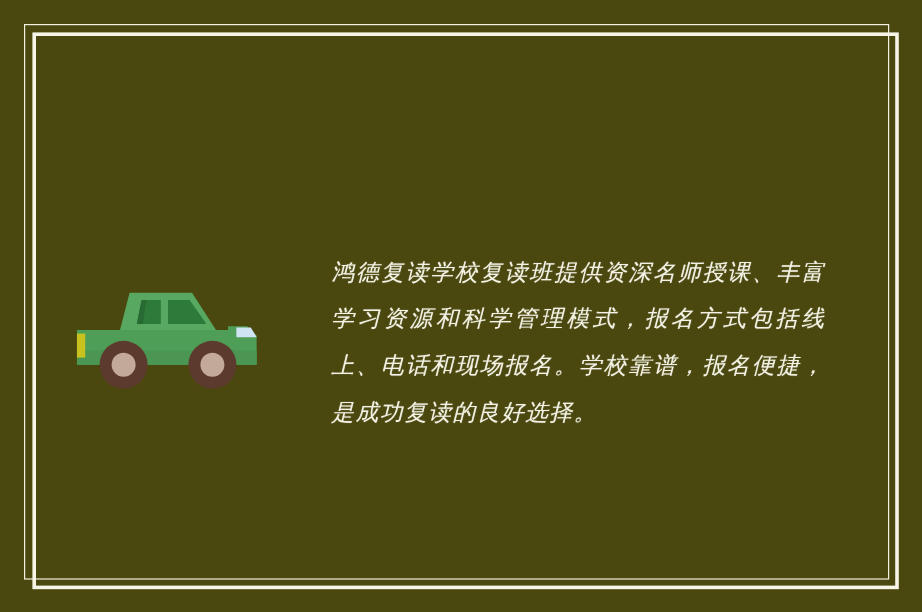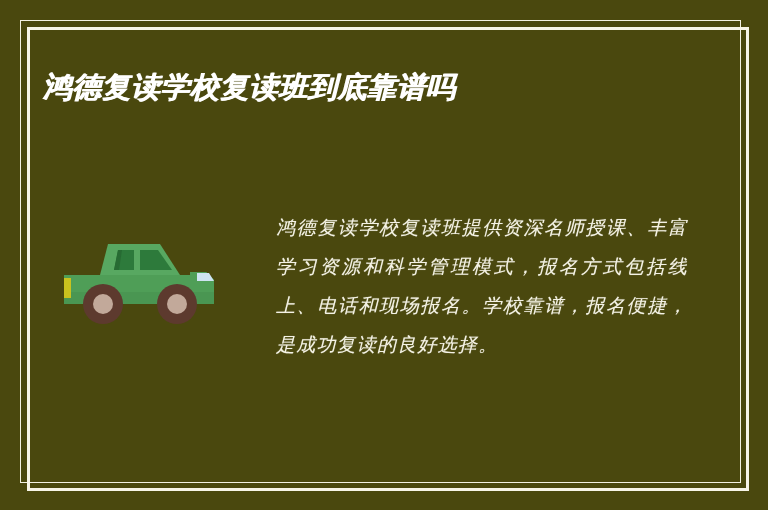--- a/index.html
+++ b/index.html
@@ -91,21 +91,20 @@
 </style>
 </head>
 <body>
 
 <div id="poster">
 
   <div class="frame frame-thin"></div>
   <div class="frame frame-thick"></div>
 
   <div class="headline">
-    <span class="hl-line">鸿德复读学校复读班到底靠谱吗</span>
   </div>
 
   <div class="truck">
     <svg viewBox="0 0 150 96" width="150" height="96" xmlns="http://www.w3.org/2000/svg">
 
       <polygon points="0,43 0,72 150,72 150,48 142,40 126,40 126,43" fill="#4f9e57"></polygon>
 
       <polygon points="126,40 142,40 150,48 126,48" fill="#4f9e57"></polygon>
 
       <polygon points="36,43 44,12 96,12 116,43" fill="#58a861"></polygon>

